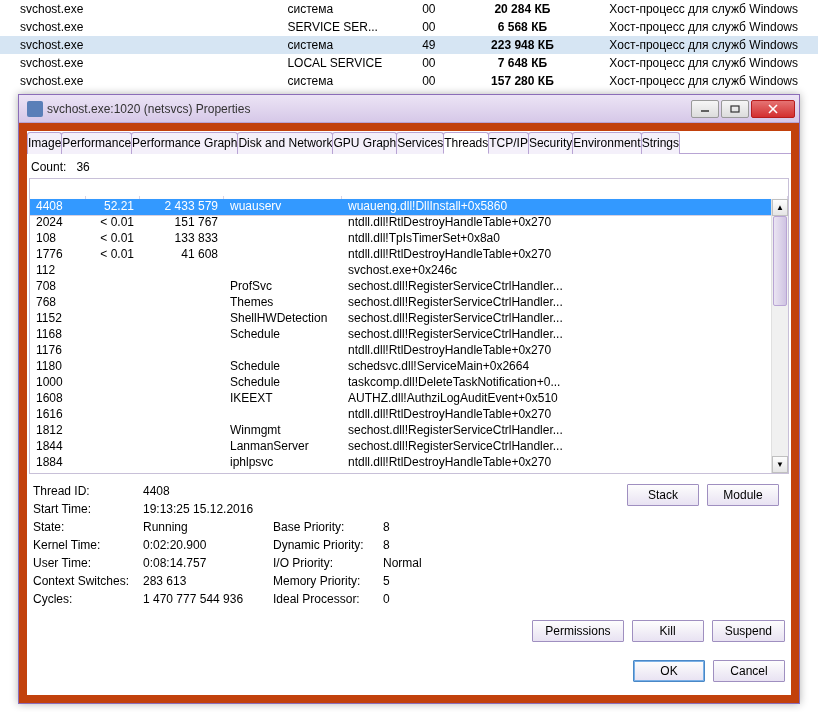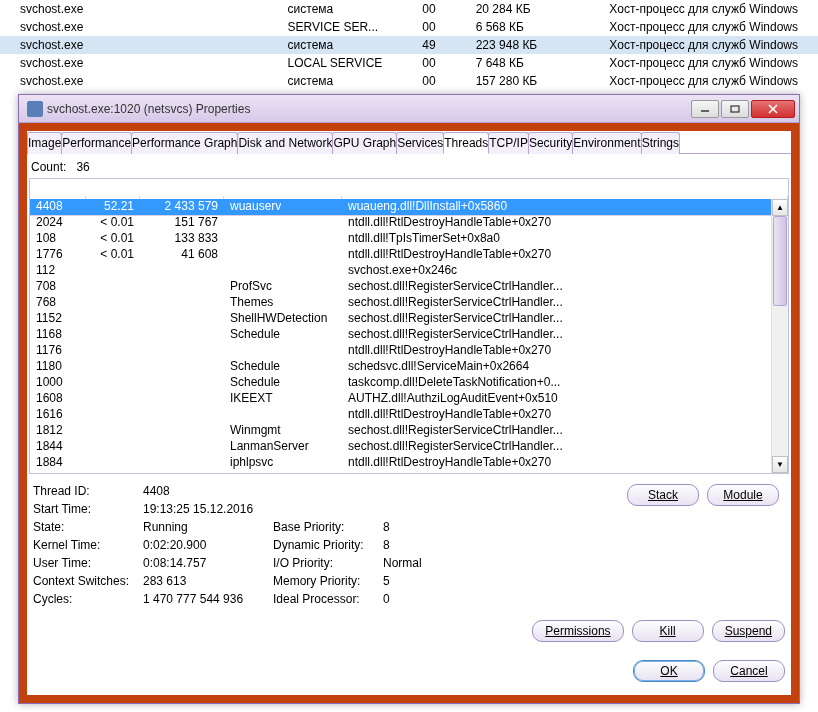--- a/index.html
+++ b/index.html
@@ -5,21 +5,21 @@
   * { box-sizing: border-box; font-family: "Segoe UI", Tahoma, sans-serif; }
   body { margin: 0; background: #fff; font-size: 12px; color: #000; width: 818px; }
 
   
   .bg-table { width: 100%; border-collapse: collapse; }
   .bg-table td { padding: 2px 20px; height: 17px; white-space: nowrap; }
   .bg-table tr.sel { background: #d6e5f3; }
   .bg-table .c1 { width: 300px; padding-left: 20px; }
   .bg-table .c2 { width: 120px; }
   .bg-table .c3 { width: 50px; text-align: left; }
-  .bg-table .c4 { width: 140px; text-align: left; padding-right: 20px;}
+  .bg-table .c4 { width: 140px; text-align: center; padding-right: 20px; font-weight: bold;}
   .bg-table .c5 { }
 
   
   .dialog {
     position: absolute; left: 18px; top: 94px; width: 782px; height: 610px;
     border: 1px solid #8b6db8; background: #c2410c;
     box-shadow: 0 0 8px rgba(0,0,0,0.3);
   }
   .titlebar {
     height: 28px; background: linear-gradient(#ece4f5, #d6c8e8);
@@ -83,23 +83,23 @@
   .details { margin: 10px 6px 0 6px; position:relative; }
   .detail-grid { display:grid; grid-template-columns: 110px 130px 110px 80px; row-gap:4px; font-size:12px; }
   .detail-grid .lab { }
   .detail-grid .val { }
 
   .btn-row-top { position:absolute; right:6px; top:0; display:flex; gap:8px; }
   .btn-row-mid { display:flex; justify-content:flex-end; gap:8px; margin:14px 6px 0 0; }
   .btn-row-bottom { display:flex; justify-content:flex-end; gap:8px; margin:18px 6px 0 0; }
 
   .btn { min-width:72px; height:22px; padding:0 12px;
-    border:1px solid #9f8fc0; border-radius:10px;
+    border:1px solid #9f8fc0; border-radius:1px;
     background:linear-gradient(#fdfdfd,#e8e2f2);
-    font-size:12px; cursor:pointer; display:inline-flex; align-items:center; justify-content:center;text-decoration:underline; }
+    font-size:12px; cursor:pointer; display:inline-flex; align-items:center; justify-content:center; }
   .btn.default { border:1px solid #4a88c7; box-shadow:0 0 0 1px #7ab0e6 inset; }
 
 </style>
 </head>
 <body>
 
 <table class="bg-table">
   <tbody id="bg-rows">
       <tr>
         <td class="c1">svchost.exe</td>

